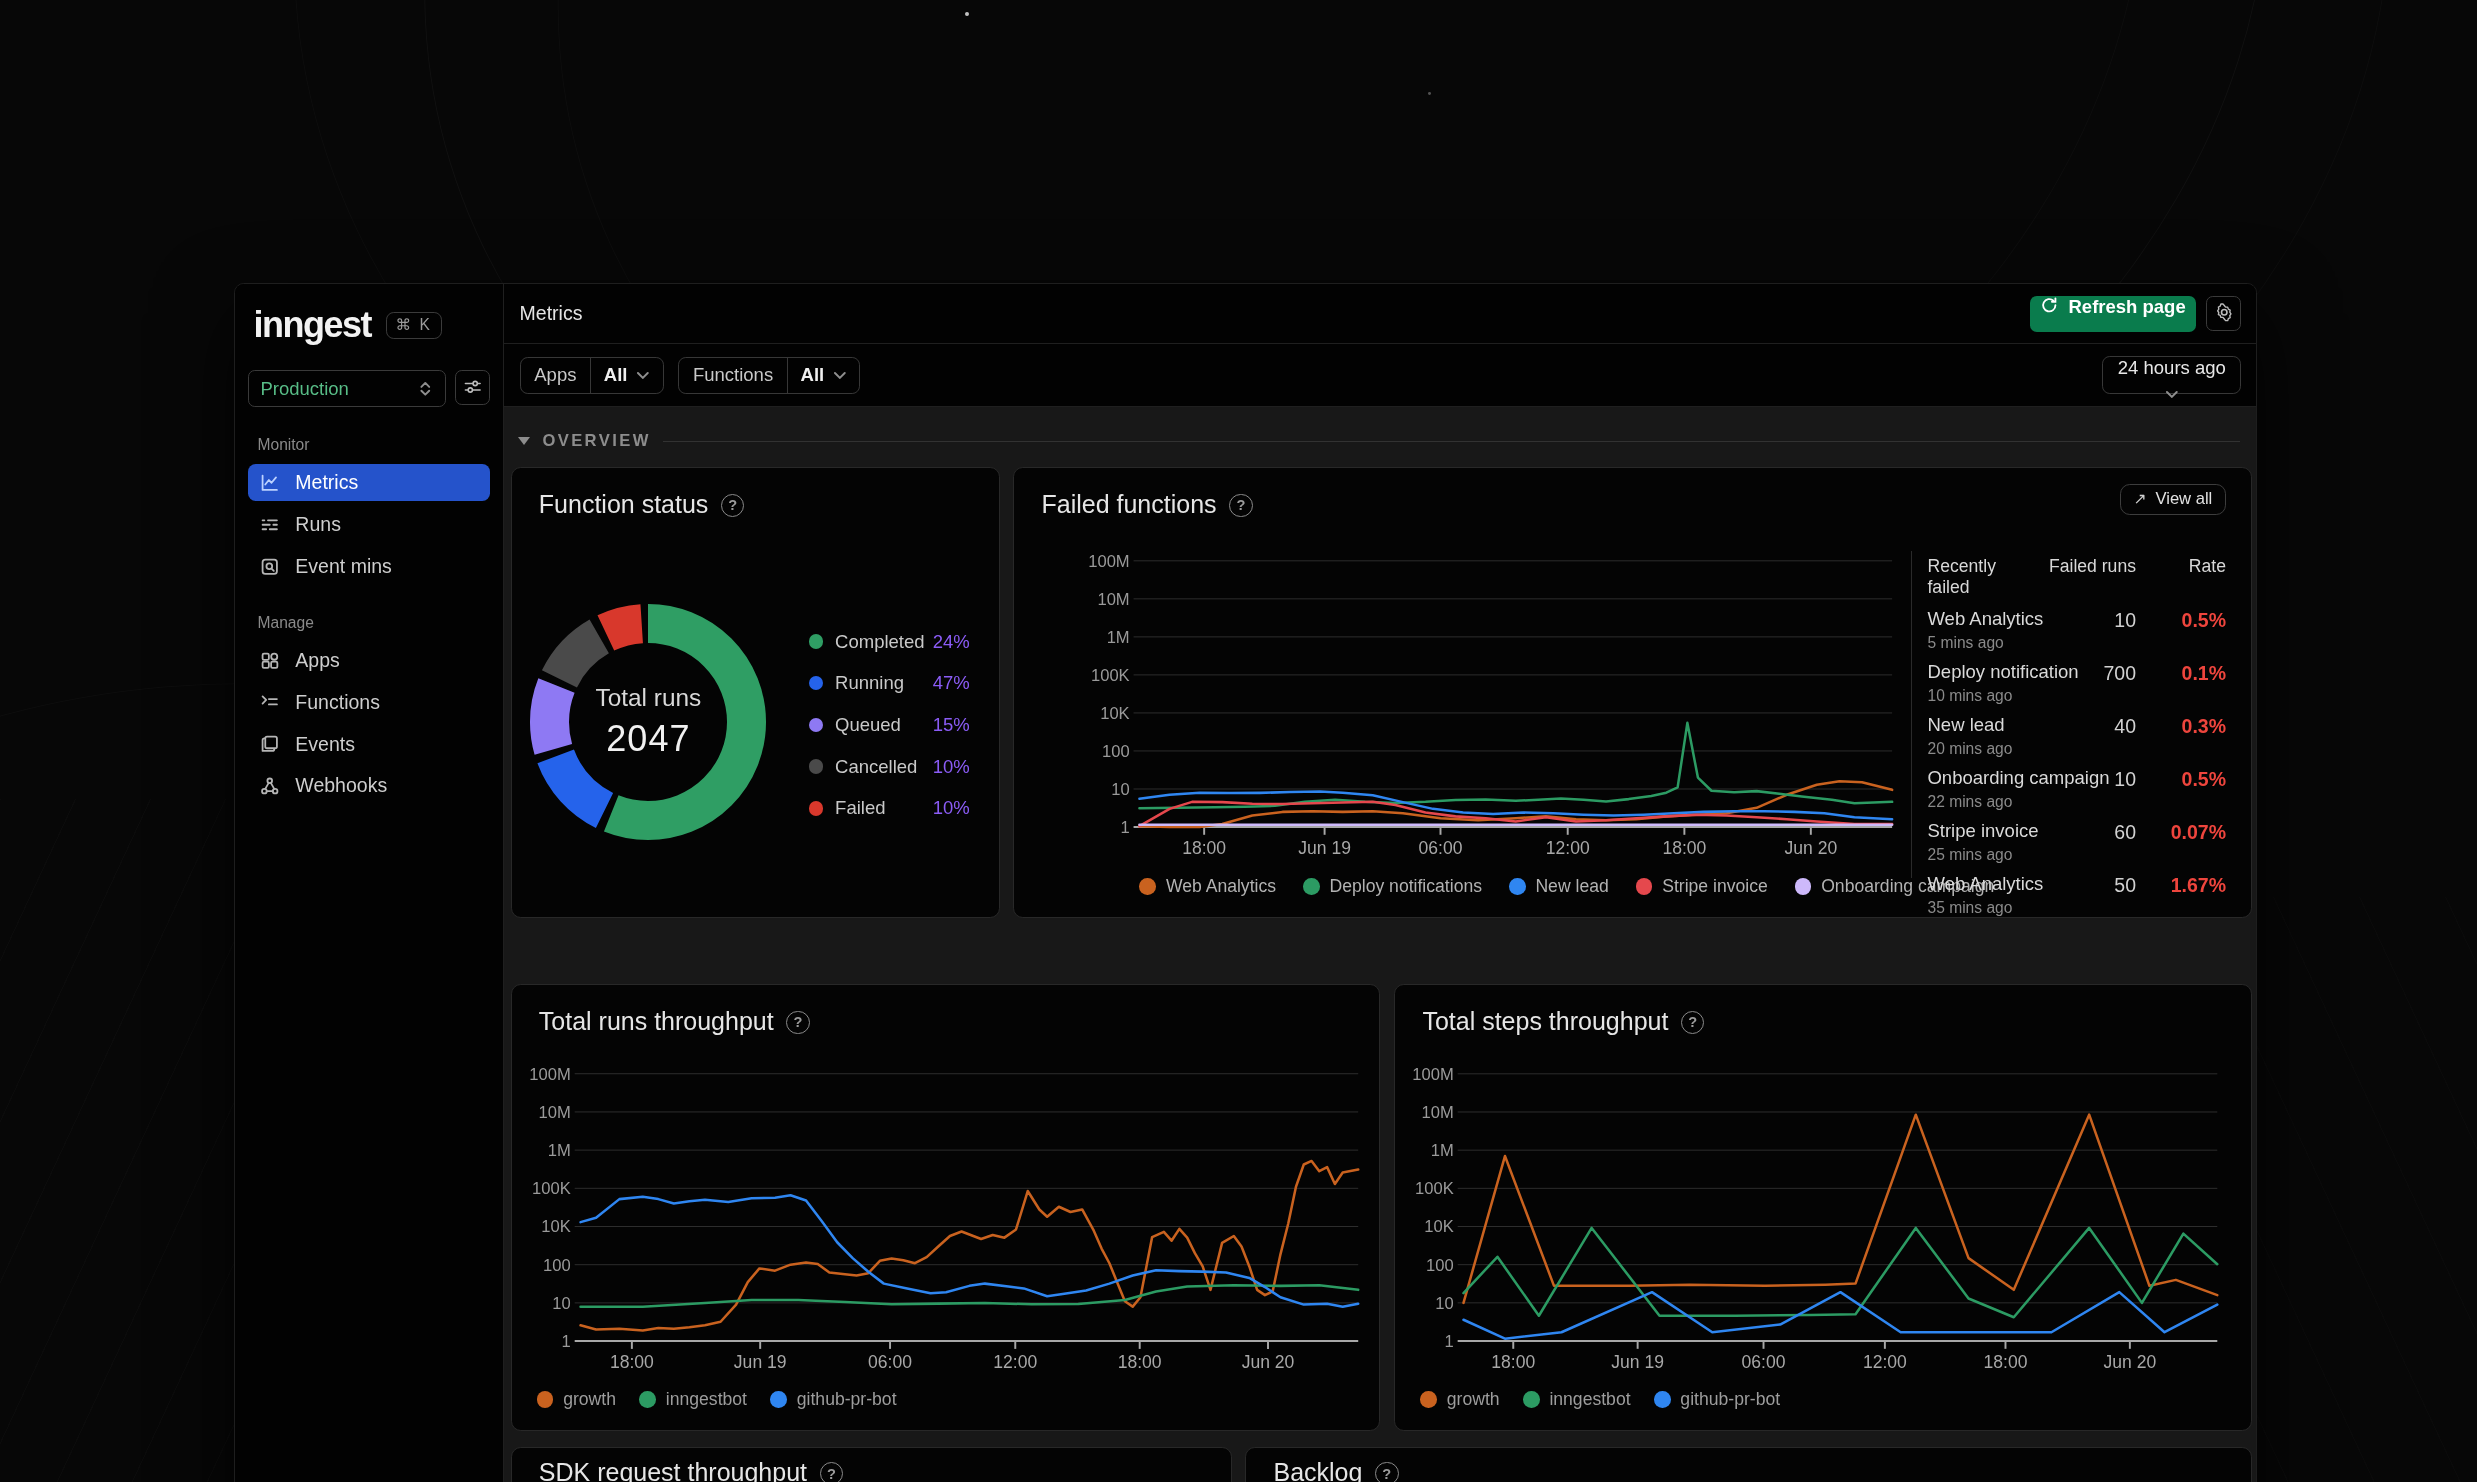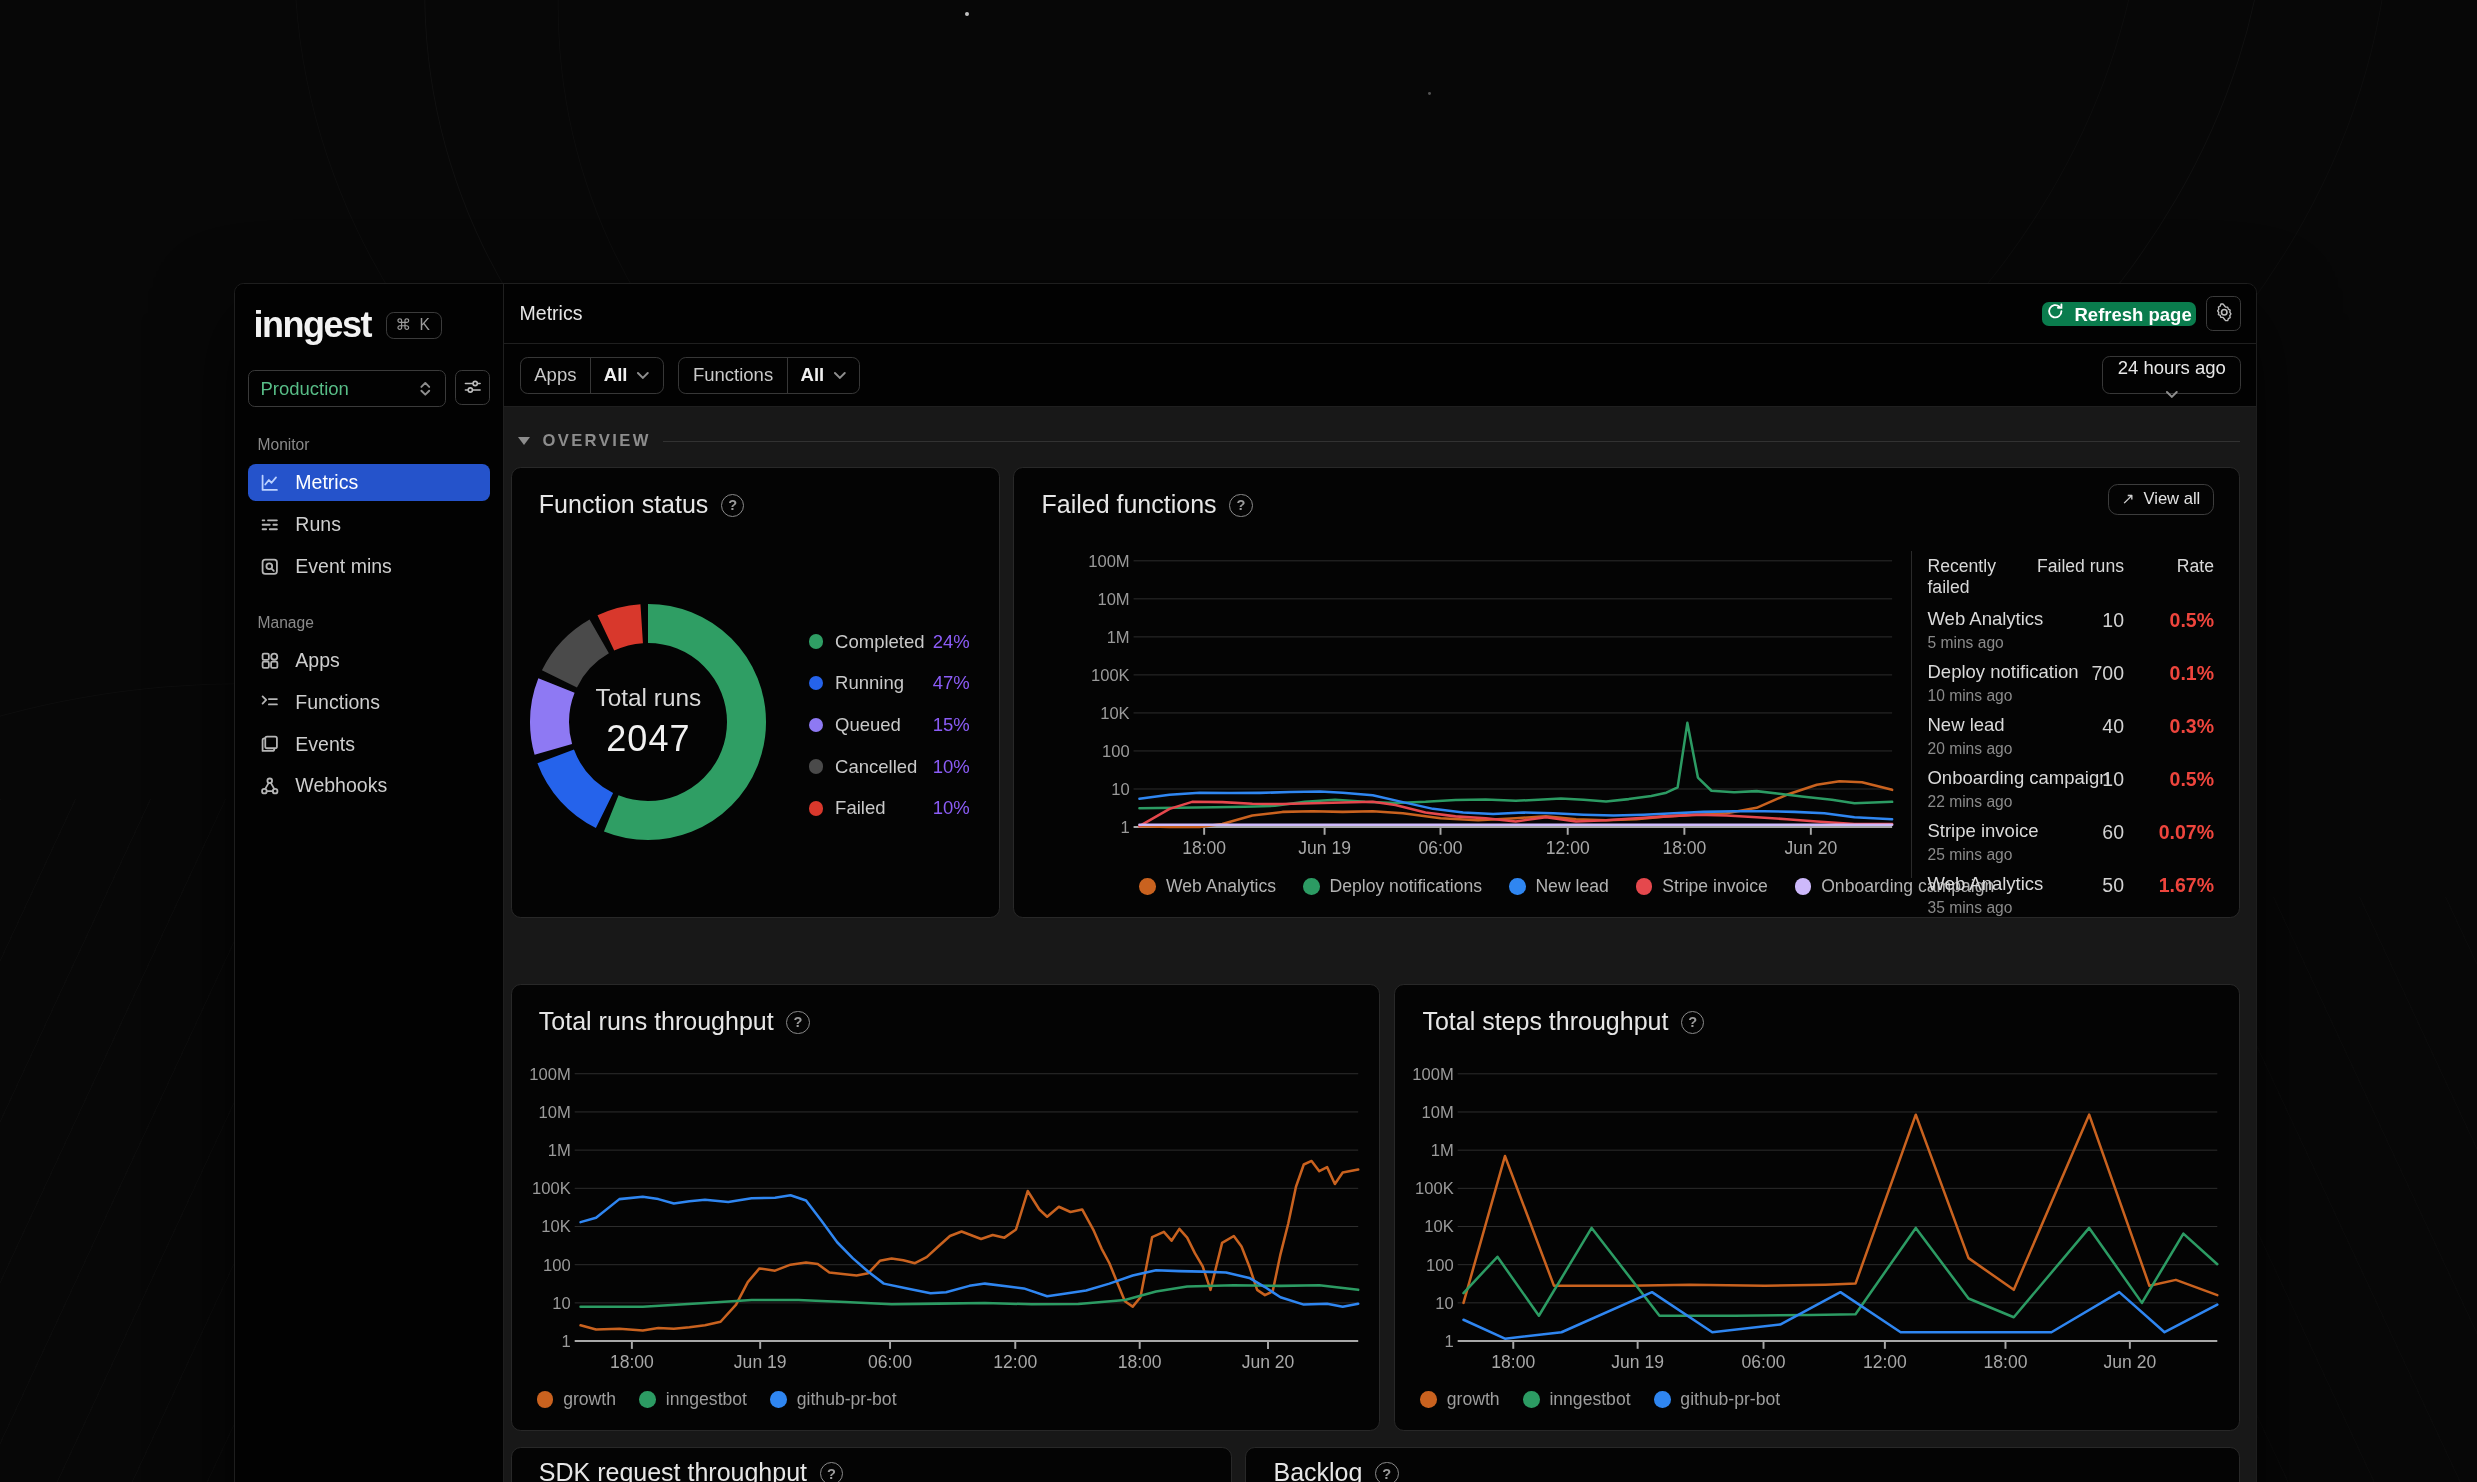--- a/index.html
+++ b/index.html
@@ -35,42 +35,42 @@
     color:#cecece;font-size:19.5px;margin-bottom:4.9px;cursor:pointer;}
   .nav-item .nico{display:flex;width:22.4px;justify-content:center;color:#b5b5b5;}
   .nav-item.active{background:#2553cb;color:#ffffff;}
   .nav-item.active .nico{color:#bcd2ff;}
 
   
   .main{flex:1;display:flex;flex-direction:column;min-width:0;}
   .topbar{height:59px;min-height:59px;background:#020202;border-bottom:1px solid #1f1f1f;
     display:flex;align-items:center;padding:0 14.6px 0 15.6px;}
   .topbar-title{font-size:19.5px;color:#e4e4e4;}
-  .refresh-btn{margin-left:auto;height:24px;background:#0a7c4d;border:none;border-radius:6.8px;color:#fff;
-    font-size:18.5px;font-weight:bold;display:flex;align-items:flex-end;gap:9.8px;padding:0 4px;cursor:pointer;
+  .refresh-btn{margin-left:auto;height:36px;background:#0a7c4d;border:none;border-radius:6.8px;color:#fff;
+    font-size:18.5px;font-weight:bold;display:flex;align-items:flex-start;gap:9.8px;padding:0 10px;cursor:pointer;
     font-family:"Liberation Sans",sans-serif;}
   .gear-btn{margin-left:10.7px;}
   .filterbar{height:62px;min-height:62px;background:#020202;border-bottom:1px solid #1f1f1f;
     display:flex;align-items:center;padding:0 14.6px 0 15.6px;}
   .fgroup{display:flex;align-items:stretch;height:35px;border:1px solid #373737;border-radius:7.8px;
     margin-right:14.6px;overflow:hidden;cursor:pointer;}
   .flabel{display:flex;align-items:center;padding:0 13.7px;color:#c9c9c9;font-size:18.5px;border-right:1px solid #373737;}
   .fvalue{display:flex;align-items:center;gap:8.8px;padding:0 12.7px;color:#f0f0f0;font-weight:bold;font-size:18.5px;}
   .range-select{margin-left:auto;height:36px;border:1px solid #373737;border-radius:7.8px;display:flex;
     align-items:center;gap:10.7px;padding:0 14.6px;color:#e8e8e8;font-size:18.5px;cursor:pointer;flex-direction:column;}
   .chev{color:#8e8e8e;display:flex;}
 
   
   .content{flex:1;background:#181818;position:relative;overflow:hidden;}
   .section-head{position:absolute;left:9.8px;right:15.6px;display:flex;align-items:center;gap:12.7px;height:25px;cursor:pointer;}
   .section-head .tri{width:0;height:0;border-left:6.8px solid transparent;border-right:6.8px solid transparent;
     border-top:8.8px solid #8d8d8d;margin-left:3.9px;}
   .section-head .stitle{color:#8d8d8d;font-size:16.6px;letter-spacing:2.4px;font-weight:bold;}
   .section-head .rule{flex:1;height:1px;background:#323232;}
-  .row{position:absolute;left:6.8px;right:16px;display:flex;}
+  .row{position:absolute;left:6.8px;right:4px;display:flex;}
   .card{background:#040404;border:1px solid #282828;border-radius:9.8px;box-sizing:border-box;position:relative;overflow:hidden;}
   .card-title{position:absolute;left:27px;top:21.5px;display:flex;align-items:center;gap:12.7px;
     font-size:25px;color:#e6e6e6;}
   .help{width:23.4px;height:23.4px;min-width:23.4px;border:1.6px solid #8a8a8a;border-radius:50%;color:#9c9c9c;
     font-size:14.6px;font-weight:bold;display:flex;align-items:center;justify-content:center;margin-top:2.9px;box-sizing:border-box;}
 
   
   .donut-wrap{position:absolute;left:17.6px;top:135px;width:238px;height:238px;}
   .donut-center{position:absolute;inset:0;display:flex;flex-direction:column;align-items:center;justify-content:center;gap:5.9px;}
   .donut-center .dl{color:#d9d9d9;font-size:24.4px;}

